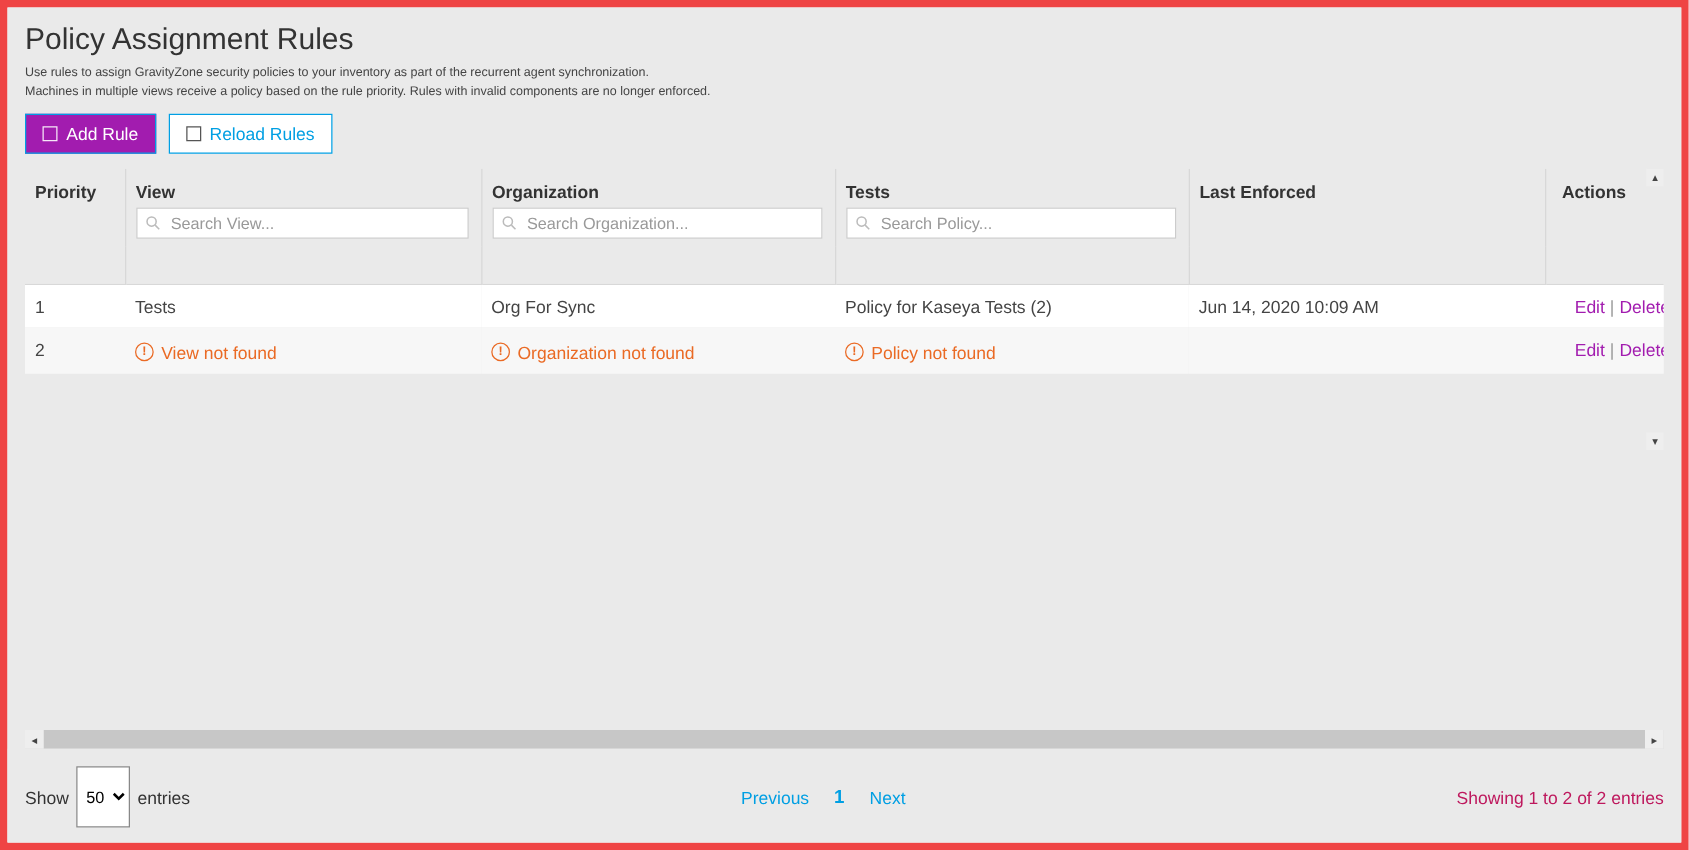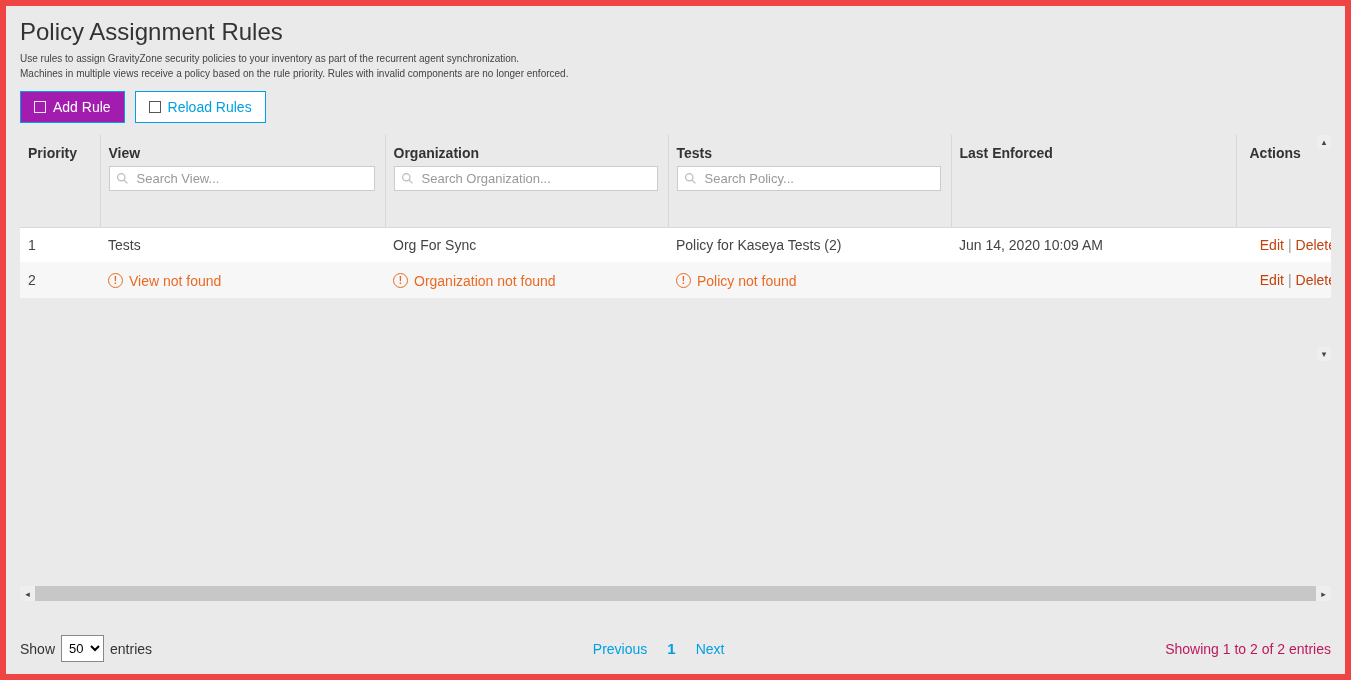--- a/index.html
+++ b/index.html
@@ -26,30 +26,30 @@
     .search-wrap { position: relative; }
     .search-wrap .search-icon { position: absolute; left: 7px; top: 11px; width: 13px; height: 13px; }
     .spacer-row td { height: 30px; background: #eaeaea; border-right: 1px solid #d8d8d8; border-bottom: 1px solid #d8d8d8; }
     .spacer-row td:last-child { border-right: none; }
     tbody tr.data-row { background: #fff; }
     tbody tr.data-row.alt { background: #f7f7f7; }
     tbody tr.data-row td { padding: 9px 8px; font-size: 14px; color: #444; vertical-align: middle; }
     .warn { color: #ea6a24; display: inline-flex; align-items: center; gap: 6px; }
     .warn-icon { width: 15px; height: 15px; border: 1.5px solid #ea6a24; border-radius: 50%; display: inline-flex; align-items: center; justify-content: center; font-size: 10px; font-weight: bold; color: #ea6a24; line-height: 1; }
     .actions-cell { text-align: right; padding-right: 12px !important; }
-    .link { color: #c2410c; cursor: pointer; }
+    .link { color: #a21caf; cursor: pointer; }
     .sep { color: #999; margin: 0 4px; }
     .empty-fill { background: #eaeaea; flex: 1; }
     .scrollbars { height: 15px; background: #c7c7c7; margin: 0 14px; display: flex; align-items: center; justify-content: space-between; }
     .scroll-arrow { width: 15px; height: 15px; background: #eee; display: flex; align-items: center; justify-content: center; font-size: 9px; color: #444; cursor: pointer; }
     .right-scrollbar { position: absolute; right: 0; top: 0; bottom: 0; width: 14px; background: transparent; display: flex; flex-direction: column; justify-content: space-between; align-items: center; }
     .right-scroll-arrow { width: 14px; height: 14px; background: #eee; display: flex; align-items: center; justify-content: center; font-size: 9px; color: #444; cursor: pointer; }
-    .footer { padding: 14px 14px 12px 14px; display: flex; align-items: center; justify-content: space-between; font-size: 14px; background: #eaeaea; margin-top: 20px; }
+    .footer { padding: 14px 14px 12px 14px; display: flex; align-items: center; justify-content: space-between; font-size: 14px; background: #eaeaea; }
     .footer-left { display: flex; align-items: center; gap: 6px; }
-    select.page-size { padding: 4px 3px; font-size: 13px; border: 1px solid #888; background: #fff; }
+    select.page-size { padding: 15px 3px; font-size: 13px; border: 1px solid #888; background: #fff; }
     .pagination { display: flex; align-items: center; gap: 20px; }
     .pagination .page-link { color: #009fe3; cursor: pointer; }
     .pagination .page-current { color: #009fe3; font-weight: bold; font-size: 15px; }
     .footer-right { color: #be185d; }
     .col-priority { width: 80px; }
     .col-view { width: 285px; }
     .col-org { width: 283px; }
     .col-policy { width: 283px; }
     .col-last { width: 285px; }
     .col-actions { width: 112px; }

